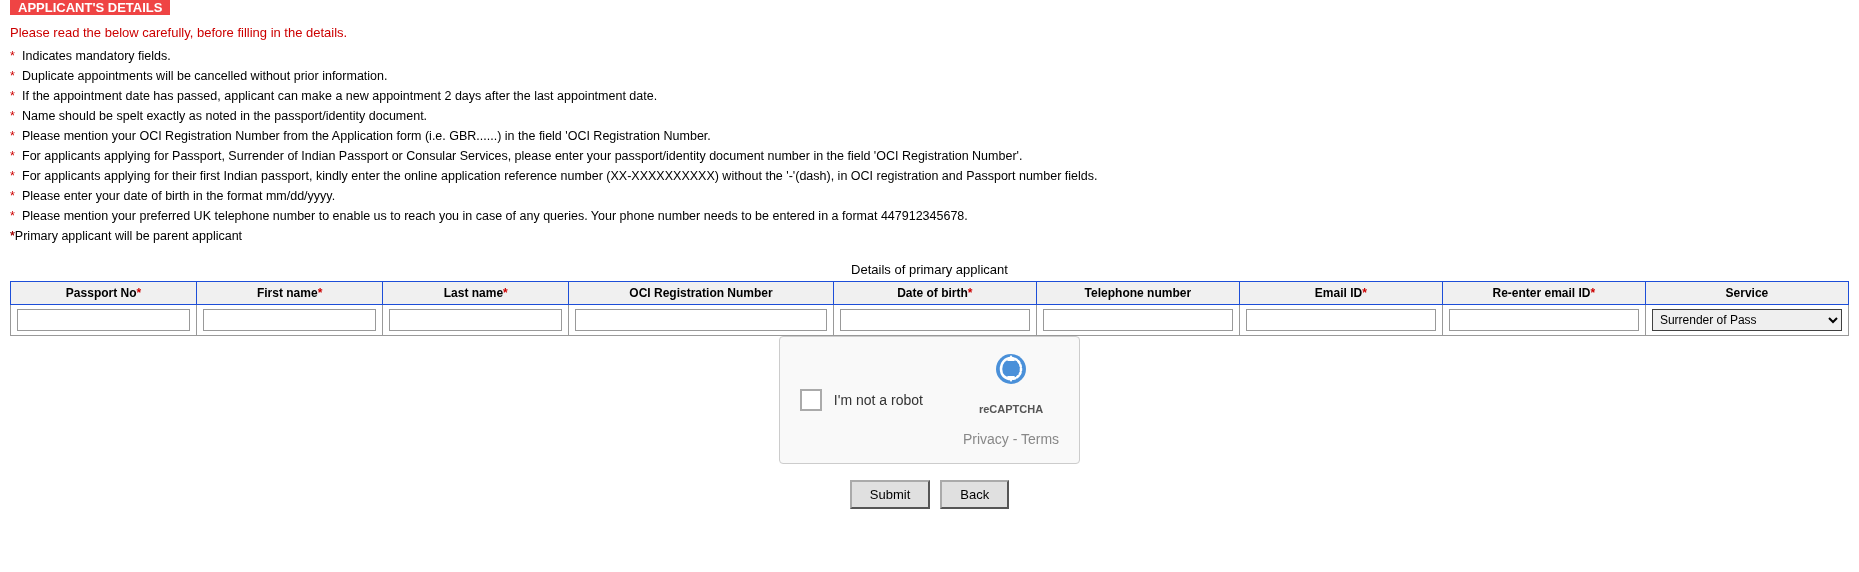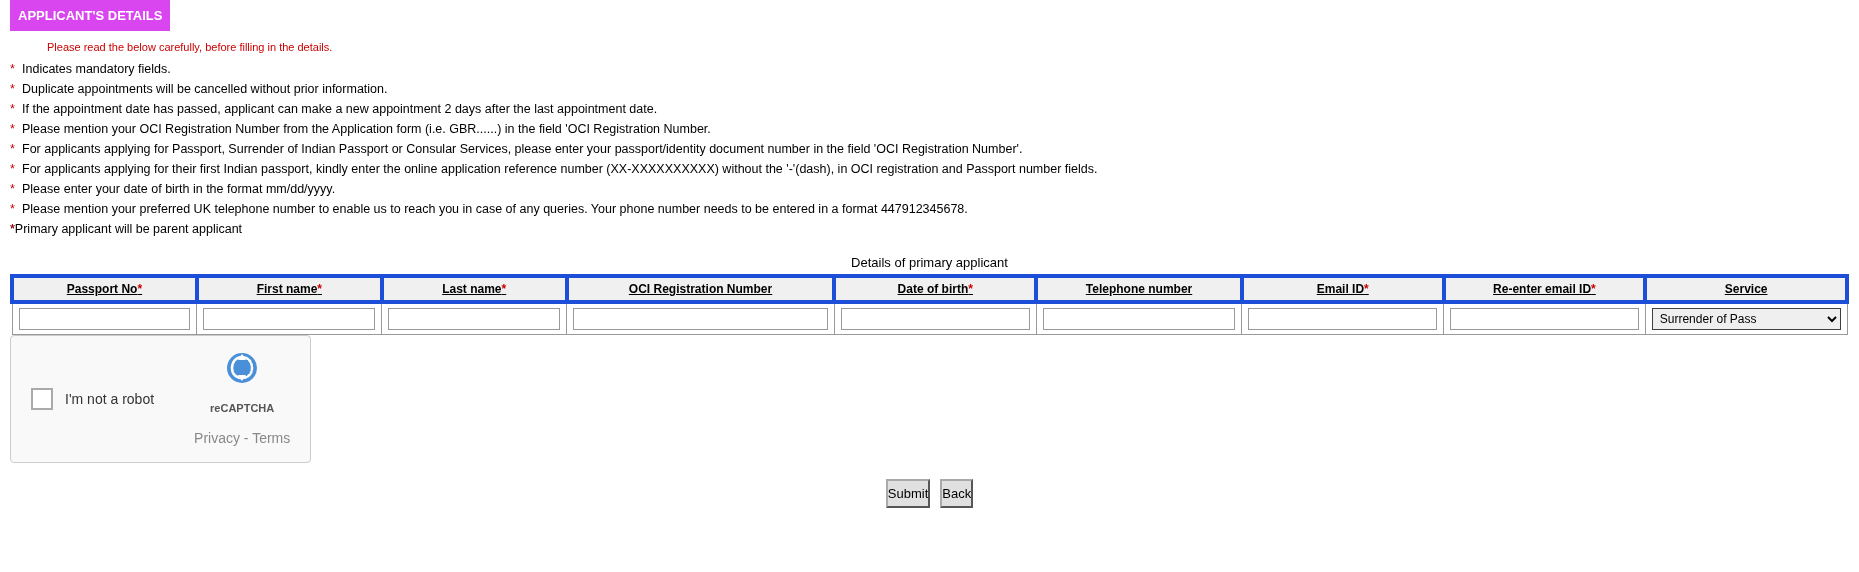--- a/index.html
+++ b/index.html
@@ -6,33 +6,32 @@
     body {
       font-family: Arial, sans-serif;
       font-size: 13px;
       background: #fff;
       color: #000;
     }
     .page-wrapper {
       padding: 0 10px 20px 10px;
     }
     .section-header {
-      background: #d946ef;
+      background: #ef4444;
       color: #fff;
       font-weight: bold;
       font-size: 13px;
-      padding: 8px 8px;
+      padding: 0 8px;
       display: inline-block;
       margin-bottom: 10px;
     }
     .red-notice {
       color: #cc0000;
-      font-size: 11px;
+      font-size: 13px;
       margin-bottom: 6px;
-      margin-left: 37px;
     }
     .notice-list {
       list-style: none;
       margin-bottom: 16px;
     }
     .notice-list li {
       color: #000;
       font-size: 12.5px;
       line-height: 1.6;
       padding-left: 12px;
@@ -50,26 +49,25 @@
       text-align: center;
       font-size: 13px;
       margin-bottom: 4px;
     }
     .applicant-table {
       border-collapse: collapse;
       width: 100%;
       font-size: 12px;
     }
     .applicant-table th {
-      border: 4px solid #1d4ed8;
+      border: 1px solid #1d4ed8;
       padding: 4px 6px;
       background: #f0f0f0;
       font-weight: bold;
       white-space: nowrap;
-      text-decoration: underline;
     }
     .applicant-table td {
       border: 1px solid #999;
       padding: 4px 6px;
     }
     .applicant-table input[type="text"] {
       width: 100%;
       border: 1px solid #999;
       padding: 2px 3px;
       font-size: 12px;
@@ -80,20 +78,21 @@
       border: 1px solid #404040;
       padding: 2px 3px;
       font-size: 12px;
       height: 22px;
     }
     .required-star {
       color: #cc0000;
     }
     .captcha-section {
       display: flex;
+      justify-content: center;
       margin-bottom: 16px;
     }
     .captcha-box {
       border: 1px solid #ccc;
       border-radius: 4px;
       padding: 16px 20px;
       display: flex;
       align-items: center;
       gap: 40px;
       background: #f9f9f9;
@@ -136,21 +135,21 @@
     .recaptcha-links {
       font-size: 14px;
       color: #888;
     }
     .button-section {
       display: flex;
       justify-content: center;
       gap: 10px;
     }
     .btn {
-      padding: 5px 0;
+      padding: 5px 18px;
       font-size: 13px;
       border: 2px outset #aaa;
       background: #e0e0e0;
       cursor: pointer;
       font-weight: normal;
     }
     .col-passport { width: 110px; }
     .col-firstname { width: 110px; }
     .col-lastname { width: 110px; }
     .col-oci { width: 140px; }
@@ -169,20 +168,21 @@
   <div class="section-header">APPLICANT'S DETAILS</div>
 
   
   <p class="red-notice">Please read the below carefully, before filling in the details.</p>
 
   
   <ul class="notice-list">
     <li>Indicates mandatory fields.</li>
     <li>Duplicate appointments will be cancelled without prior information.</li>
     <li>If the appointment date has passed, applicant can make a new appointment 2 days after the last appointment date.</li>
+    <li>Name should be spelt exactly as noted in the passport/identity document.</li>
     <li>Please mention your OCI Registration Number from the Application form (i.e. GBR......) in the field 'OCI Registration Number.</li>
     <li>For applicants applying for Passport, Surrender of Indian Passport or Consular Services, please enter your passport/identity document number in the field 'OCI Registration Number'.</li>
     <li>For applicants applying for their first Indian passport, kindly enter the online application reference number (XX-XXXXXXXXXX) without the '-'(dash), in OCI registration and Passport number fields.</li>
     <li>Please enter your date of birth in the format mm/dd/yyyy.</li>
     <li>Please mention your preferred UK telephone number to enable us to reach you in case of any queries. Your phone number needs to be entered in a format 447912345678.</li>
     <li style="padding-left:0; list-style:none;">
       <span>*Primary applicant will be parent applicant</span>
     </li>
   </ul>
 

